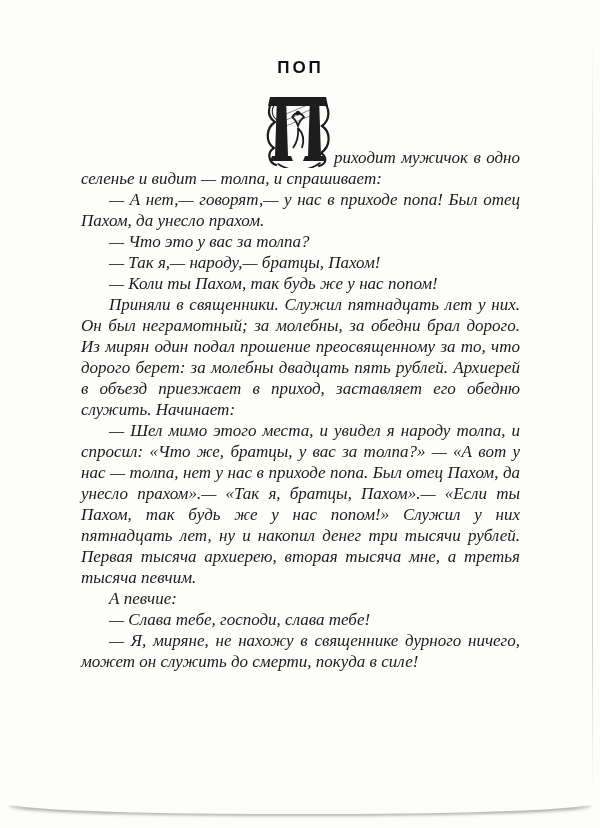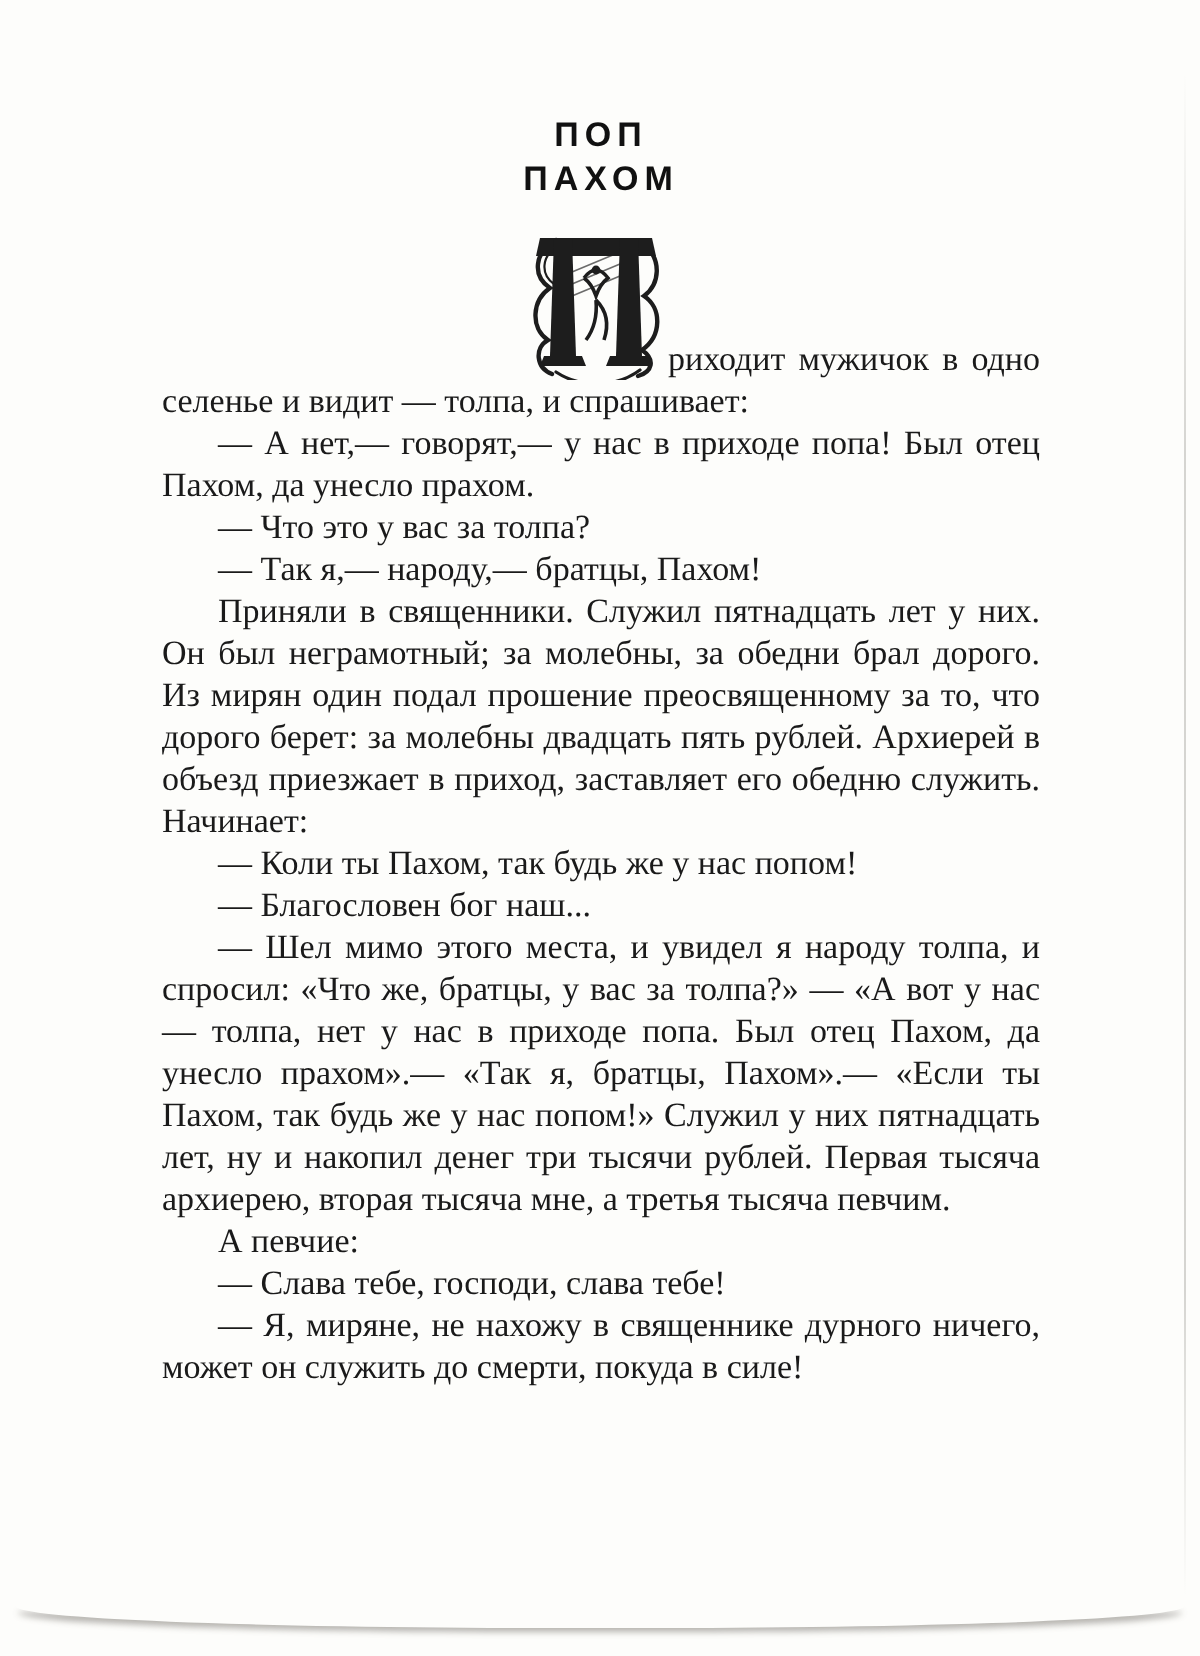--- a/index.html
+++ b/index.html
@@ -40,20 +40,21 @@
   .body {
     margin-top: 68px;
     font-size: 17px;
     line-height: 21px;
   }
 
   .para {
     text-align: justify;
     text-indent: 28px;
     hyphens: auto;
+    font-style: italic;
     -webkit-hyphens: auto;
   }
 
   .para-dropcap {
     position: relative;
     text-indent: 253px;
   }
 
   .ornament {
     position: absolute;
@@ -91,21 +92,20 @@
   }
 </style>
 </head>
 <body>
 
 <div class="page">
   <div class="textblock">
 
     <h1 class="title">
       <span class="title-line">ПОП</span>
-      <span class="title-line">ПАХОМ</span>
     </h1>
 
     <div class="body">
 
       <p class="para para-dropcap">
         <span class="ornament" aria-hidden="true">
           <svg width="72" height="78" viewBox="0 0 72 78" xmlns="http://www.w3.org/2000/svg">
             <g stroke="#1d1d1d" fill="none" stroke-linecap="round">
               <path d="M16 8 C5 14 4 26 13 32 C4 38 3 52 12 58 C5 62 6 72 14 75" stroke-width="2.2"></path>
               <path d="M16 12 C9 16 8 25 15 30" stroke-width="1.1"></path>
@@ -126,23 +126,22 @@
               <circle cx="36" cy="23" r="2.2" fill="#1d1d1d" stroke="none"></circle>
             </g>
           </svg>
         </span>
         <span>риходит мужичок в одно селенье и видит — толпа, и спрашивает:</span>
       </p>
 
       <p class="para">— А нет,— говорят,— у нас в приходе попа! Был отец Пахом, да унесло прахом.</p>
       <p class="para">— Что это у вас за толпа?</p>
       <p class="para">— Так я,— народу,— братцы, Пахом!</p>
+      <p class="para">— Коли ты Пахом, так будь же у нас попом!</p>
       <p class="para">Приняли в священники. Служил пятнадцать лет у них. Он был неграмотный; за молебны, за обедни брал дорого. Из мирян один подал прошение преосвященному за то, что дорого берет: за молебны двадцать пять рублей. Архиерей в объезд приезжает в приход, заставляет его обедню служить. Начинает:</p>
-      <p class="para">— Коли ты Пахом, так будь же у нас попом!</p>
-      <p class="para">— Благословен бог наш...</p>
       <p class="para">— Шел мимо этого места, и увидел я народу толпа, и спросил: «Что же, братцы, у вас за толпа?» — «А вот у нас — толпа, нет у нас в приходе попа. Был отец Пахом, да унесло прахом».— «Так я, братцы, Пахом».— «Если ты Пахом, так будь же у нас попом!» Служил у них пятнадцать лет, ну и накопил денег три тысячи рублей. Первая тысяча архиерею, вторая тысяча мне, а третья тысяча певчим.</p>
       <p class="para">А певчие:</p>
       <p class="para">— Слава тебе, господи, слава тебе!</p>
       <p class="para">— Я, миряне, не нахожу в священнике дурного ничего, может он служить до смерти, покуда в силе!</p>
 
     </div>
   </div>
 
   <div class="edge-bottom"></div>
   <div class="edge-right"></div>

